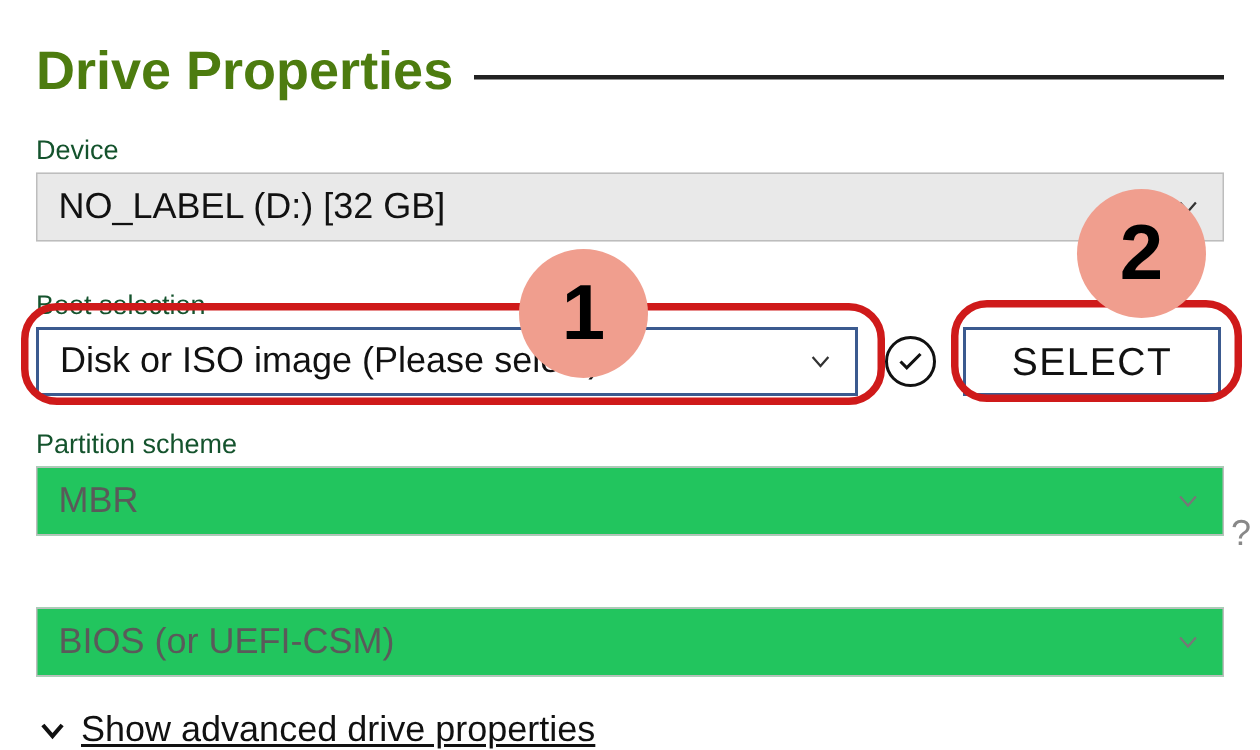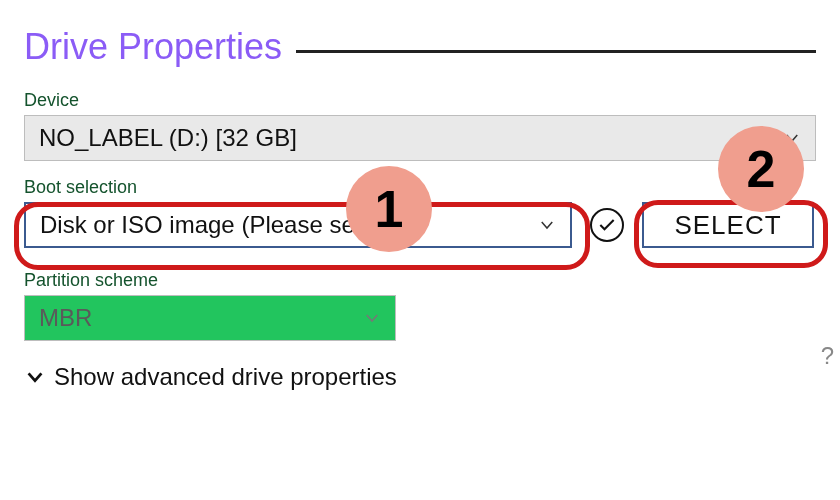--- a/index.html
+++ b/index.html
@@ -13,22 +13,22 @@
     overflow: hidden;
   }
   .section-header {
     display: flex;
     align-items: center;
     margin-bottom: 22px;
     margin-top: 8px;
   }
   .section-title {
     font-size: 36px;
-    font-weight: 400;
-    color: #8b5cf6;
+    font-weight: 700;
+    color: #4d7c0f;
     margin-right: 14px;
     white-space: nowrap;
   }
   .section-rule {
     flex: 1;
     height: 3px;
     background: #222;
     margin-top: 8px;
   }
   .field-label {
@@ -50,21 +50,21 @@
   .dropdown.disabled {
     color: #5a5a5a;
     background: #22c55e;
   }
   .dropdown .value { flex: 1; }
   .chevron {
     width: 18px; height: 18px;
     display: inline-flex; align-items: center; justify-content: center;
   }
   .chevron svg { width: 18px; height: 18px; }
-  .device-dd { width: 100%; margin-bottom: 16px; justify-content: flex-end; }
+  .device-dd { width: 100%; margin-bottom: 32px; justify-content: flex-end; }
   .boot-row {
     display: flex;
     align-items: center;
     gap: 12px;
     margin-bottom: 22px;
     position: relative;
   }
   .boot-dd {
     width: 548px;
     border: 2px solid #3b5a8f;
@@ -116,37 +116,39 @@
     color: #000;
     font-family: Arial Black, Arial, sans-serif;
     pointer-events: none;
   }
   .badge-1 { left: 346px; top: 166px; }
   .badge-2 { left: 718px; top: 126px; }
   .two-col {
     display: flex;
     gap: 48px;
     margin-bottom: 22px;
+    flex-direction: column;
   }
   .col { flex: 1; }
   .col .dropdown { width: 100%; }
   .help-q {
     position: absolute;
     right: 6px;
     top: 342px;
     font-size: 24px;
     color: #888;
   }
   .adv-toggle {
     display: flex;
     align-items: center;
     gap: 8px;
     font-size: 24px;
     color: #111;
     cursor: pointer;
+    text-decoration: underline;
   }
   .adv-toggle .chevron { width: 22px; height: 22px; }
   .adv-toggle .chevron svg { width: 22px; height: 22px; }
 </style>
 </head>
 <body>
 
 <div class="section-header">
   <div class="section-title">Drive Properties</div>
   <div class="section-rule"></div>
@@ -188,20 +190,28 @@
     <div class="dropdown disabled">
       <span class="value">MBR</span>
       <span class="chevron">
         <svg viewBox="0 0 24 24">
             <path d="M5 8l7 8 7-8" fill="none" stroke="#777" stroke-width="2"></path>
           </svg>
       </span>
     </div>
   </div>
   <div class="col">
+    <div class="dropdown disabled">
+      <span class="value">BIOS (or UEFI-CSM)</span>
+      <span class="chevron">
+        <svg viewBox="0 0 24 24">
+            <path d="M5 8l7 8 7-8" fill="none" stroke="#777" stroke-width="2"></path>
+          </svg>
+      </span>
+    </div>
   </div>
 </div>
 
 <div class="adv-toggle">
   <span class="chevron">
     <svg viewBox="0 0 24 24">
         <path d="M5 8l7 8 7-8" fill="none" stroke="#111" stroke-width="3"></path>
       </svg>
   </span>
   <span>Show advanced drive properties</span>

